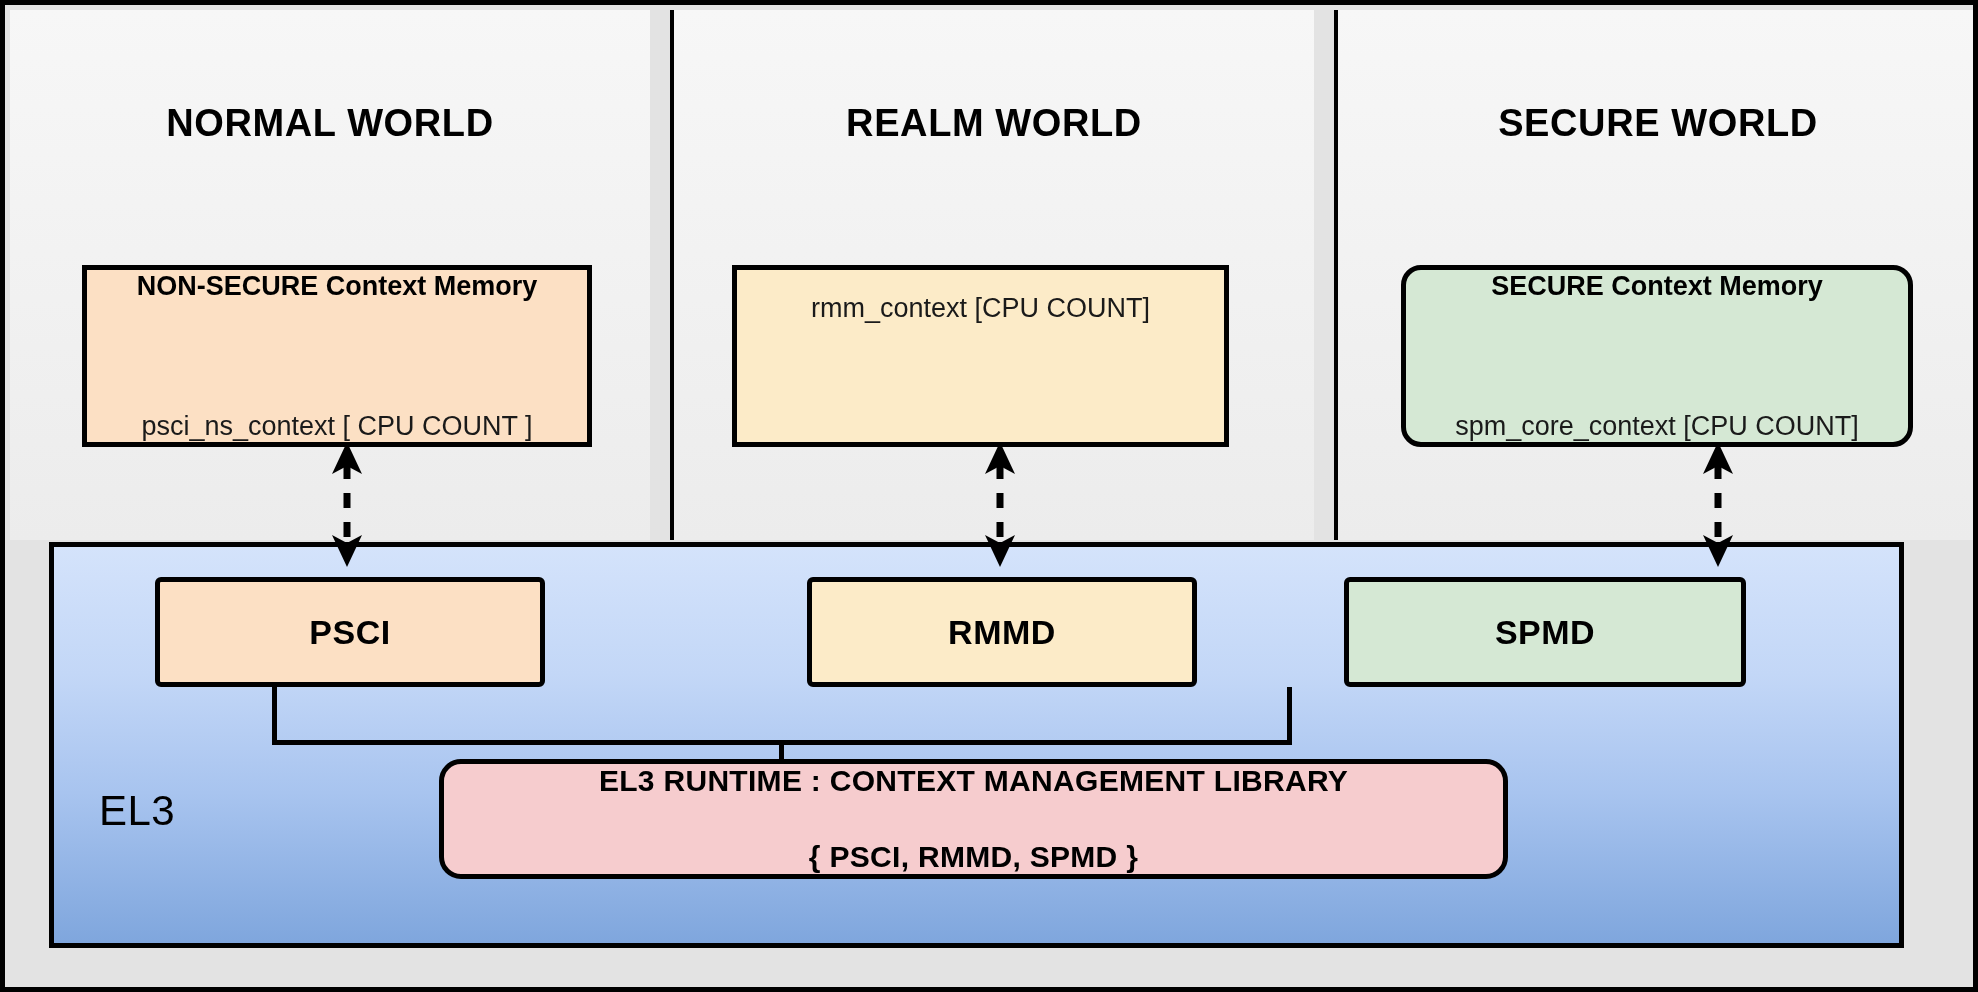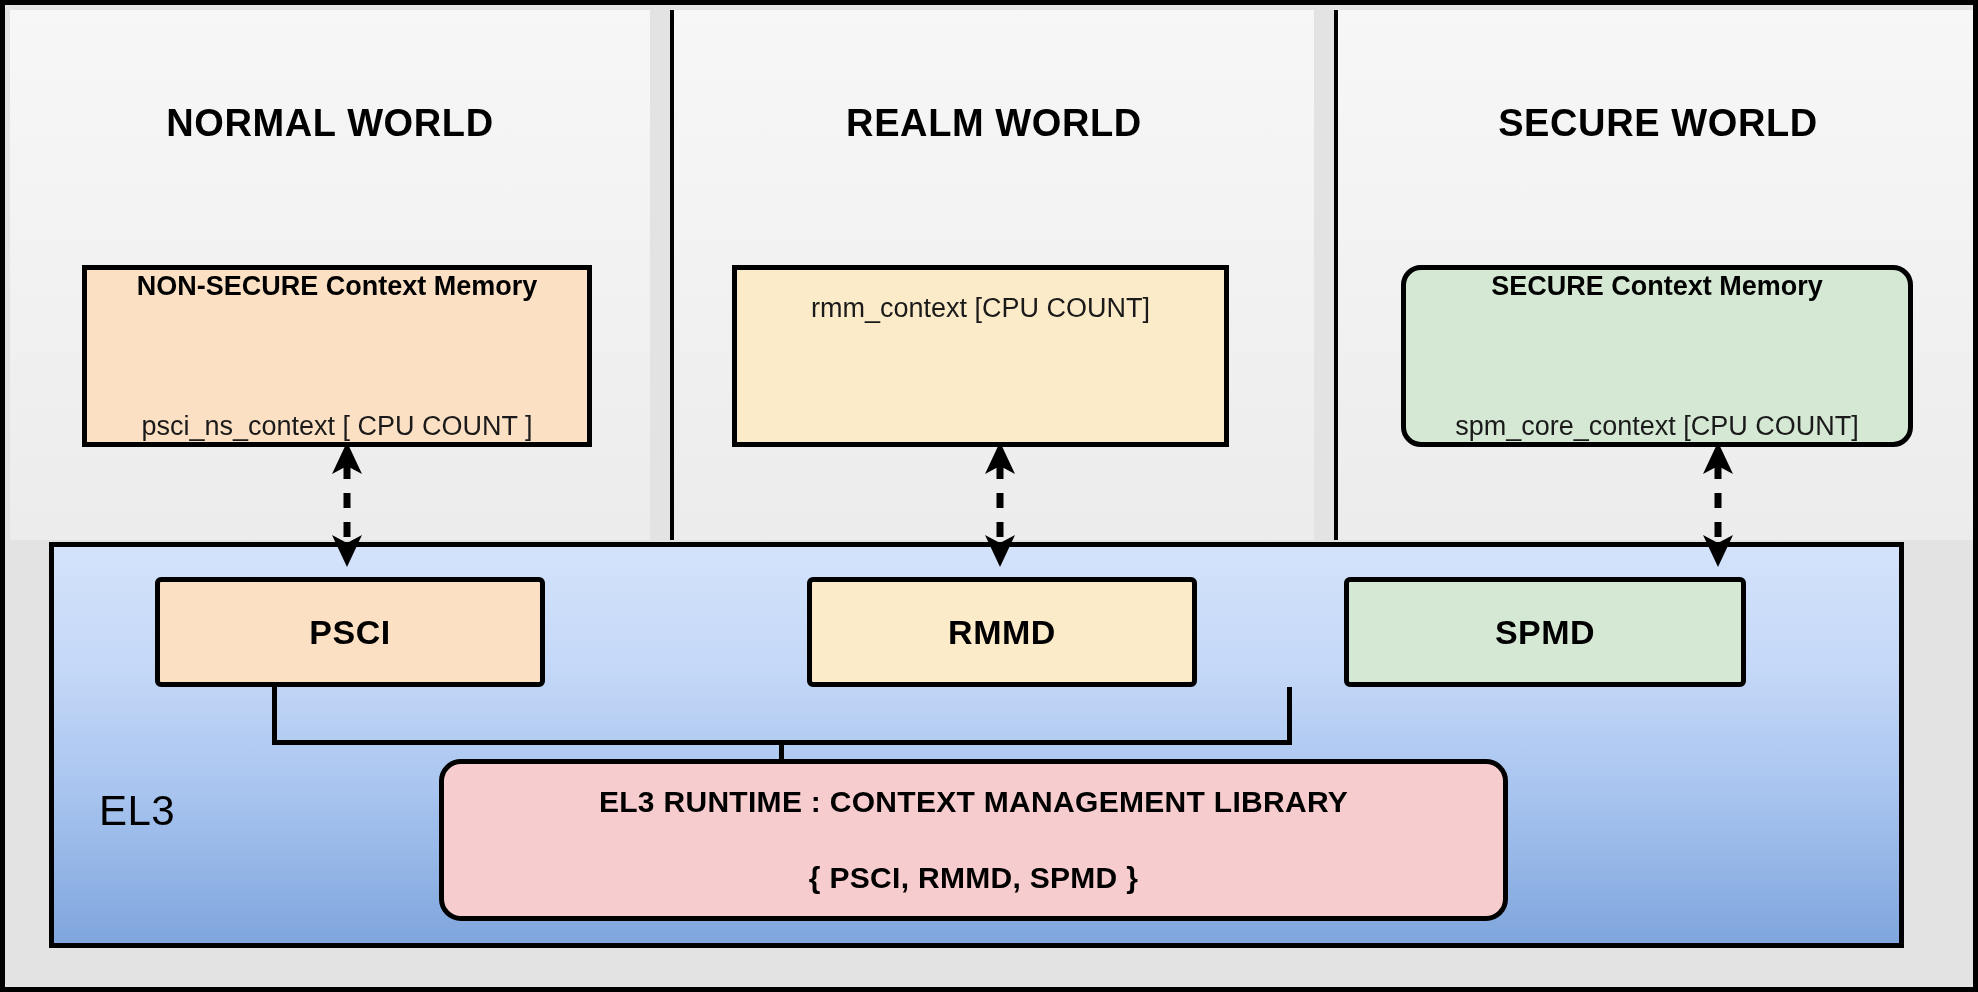--- a/index.html
+++ b/index.html
@@ -127,21 +127,21 @@
   .disp-box.psci { left: 101px;  width: 390px; background: #fce0c4; }
   .disp-box.rmmd { left: 753px;  width: 390px; background: #fcebc8; }
   .disp-box.spmd { left: 1290px; width: 402px; background: #d5e8d4; }
 
   
   .runtime-box {
     position: absolute;
     left: 385px;
     top: 212px;
     width: 1069px;
-    height: 162px;
+    height: 120px;
     box-sizing: border-box;
     border: 5px solid #000000;
     border-radius: 22px;
     background: #f6ccce;
     display: flex;
     flex-direction: column;
     align-items: center;
     justify-content: center;
     gap: 36px;
   }

